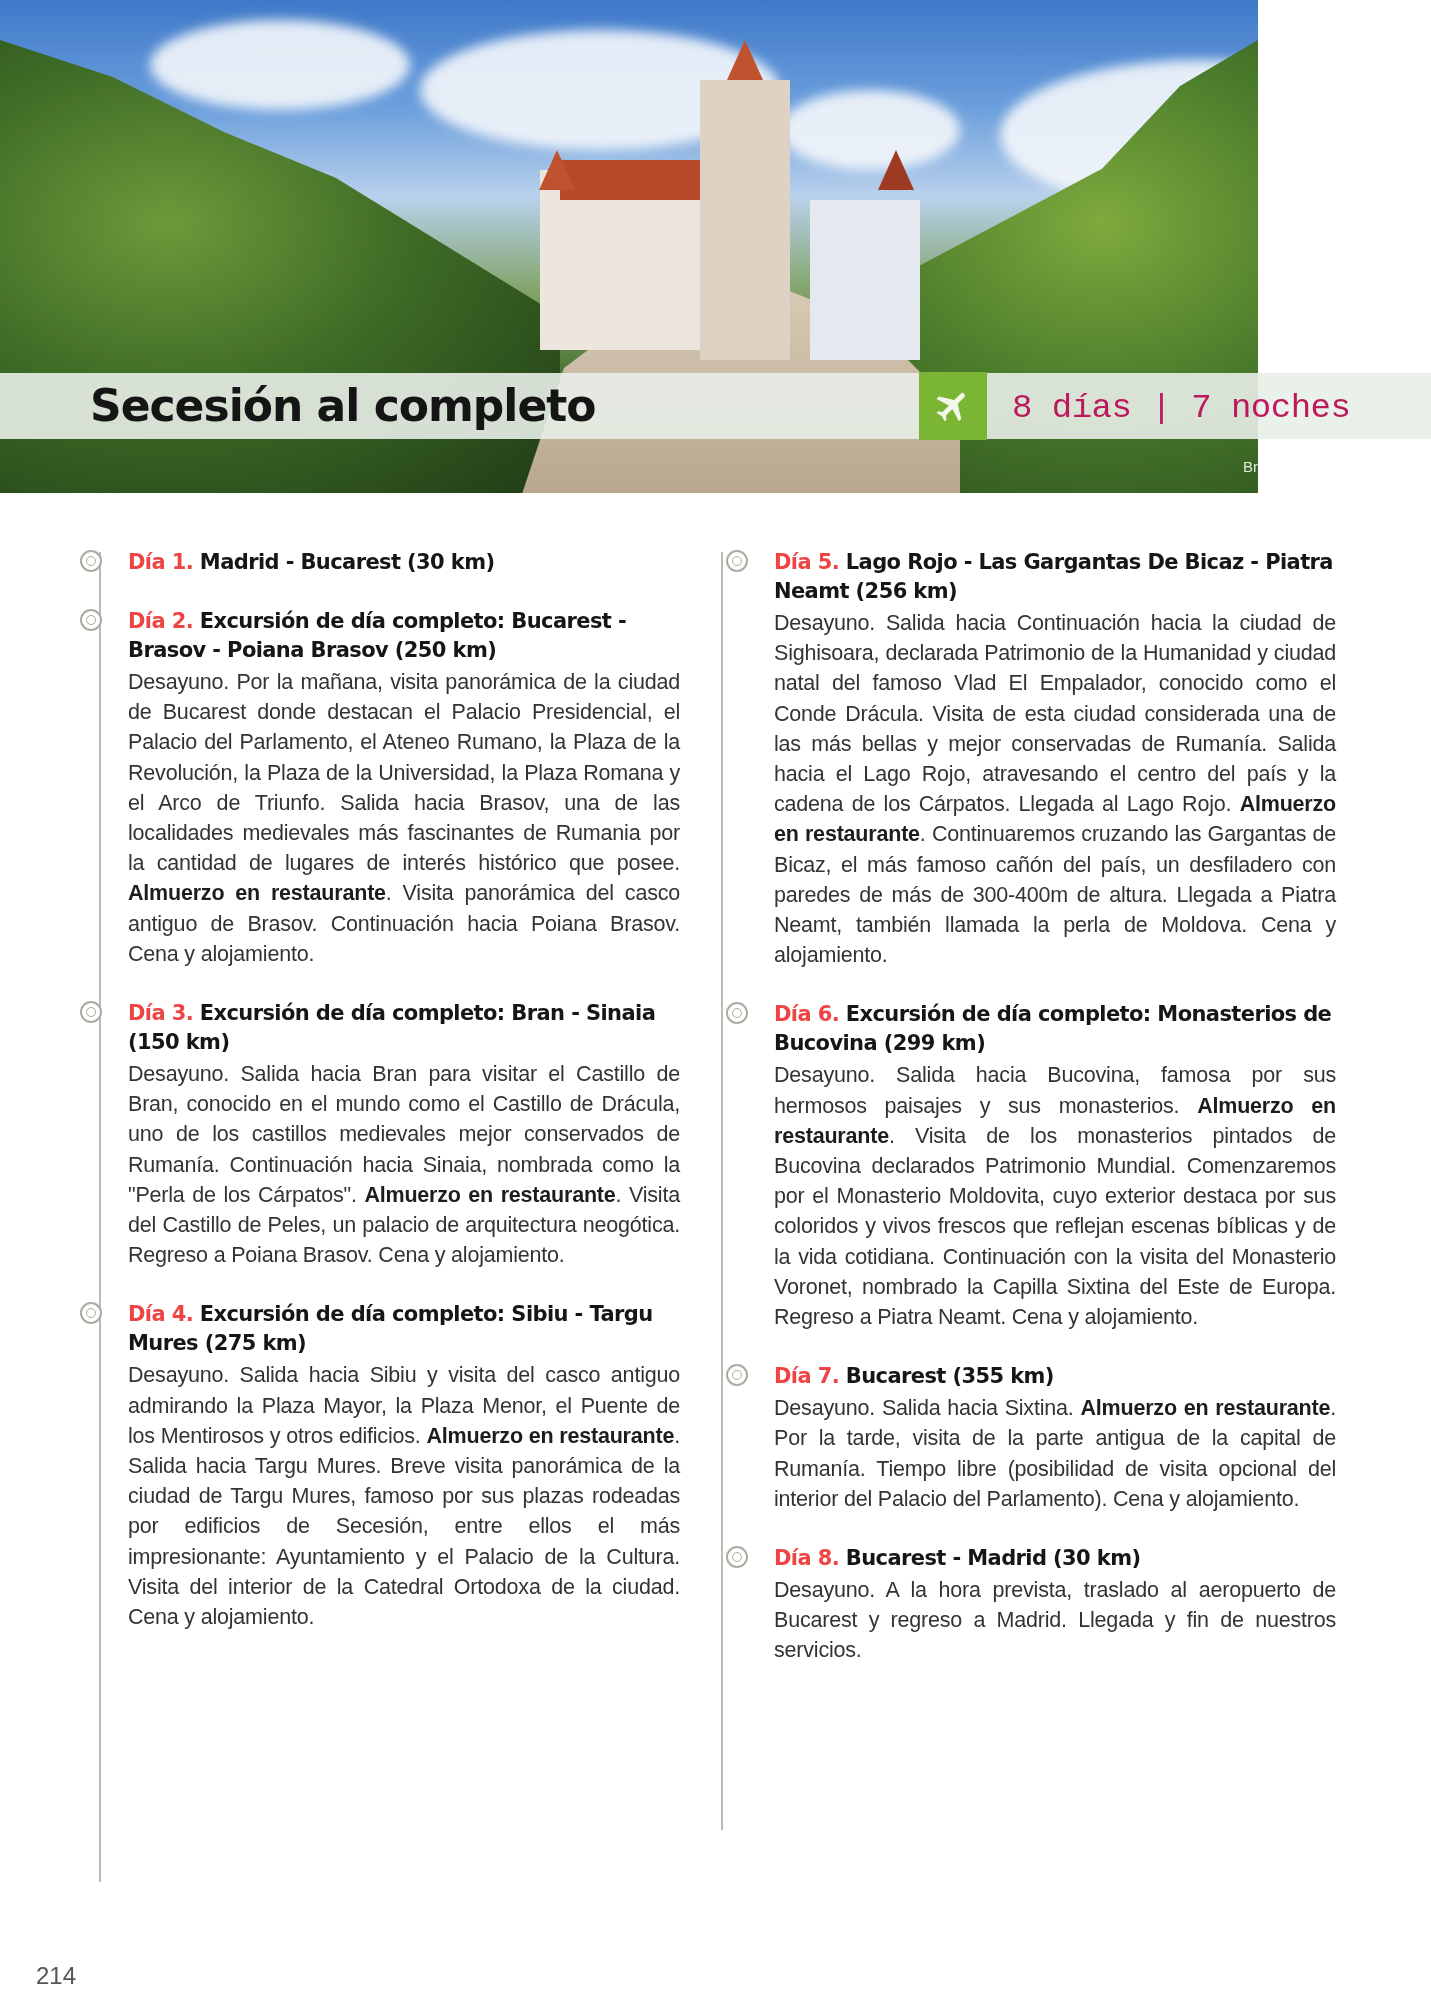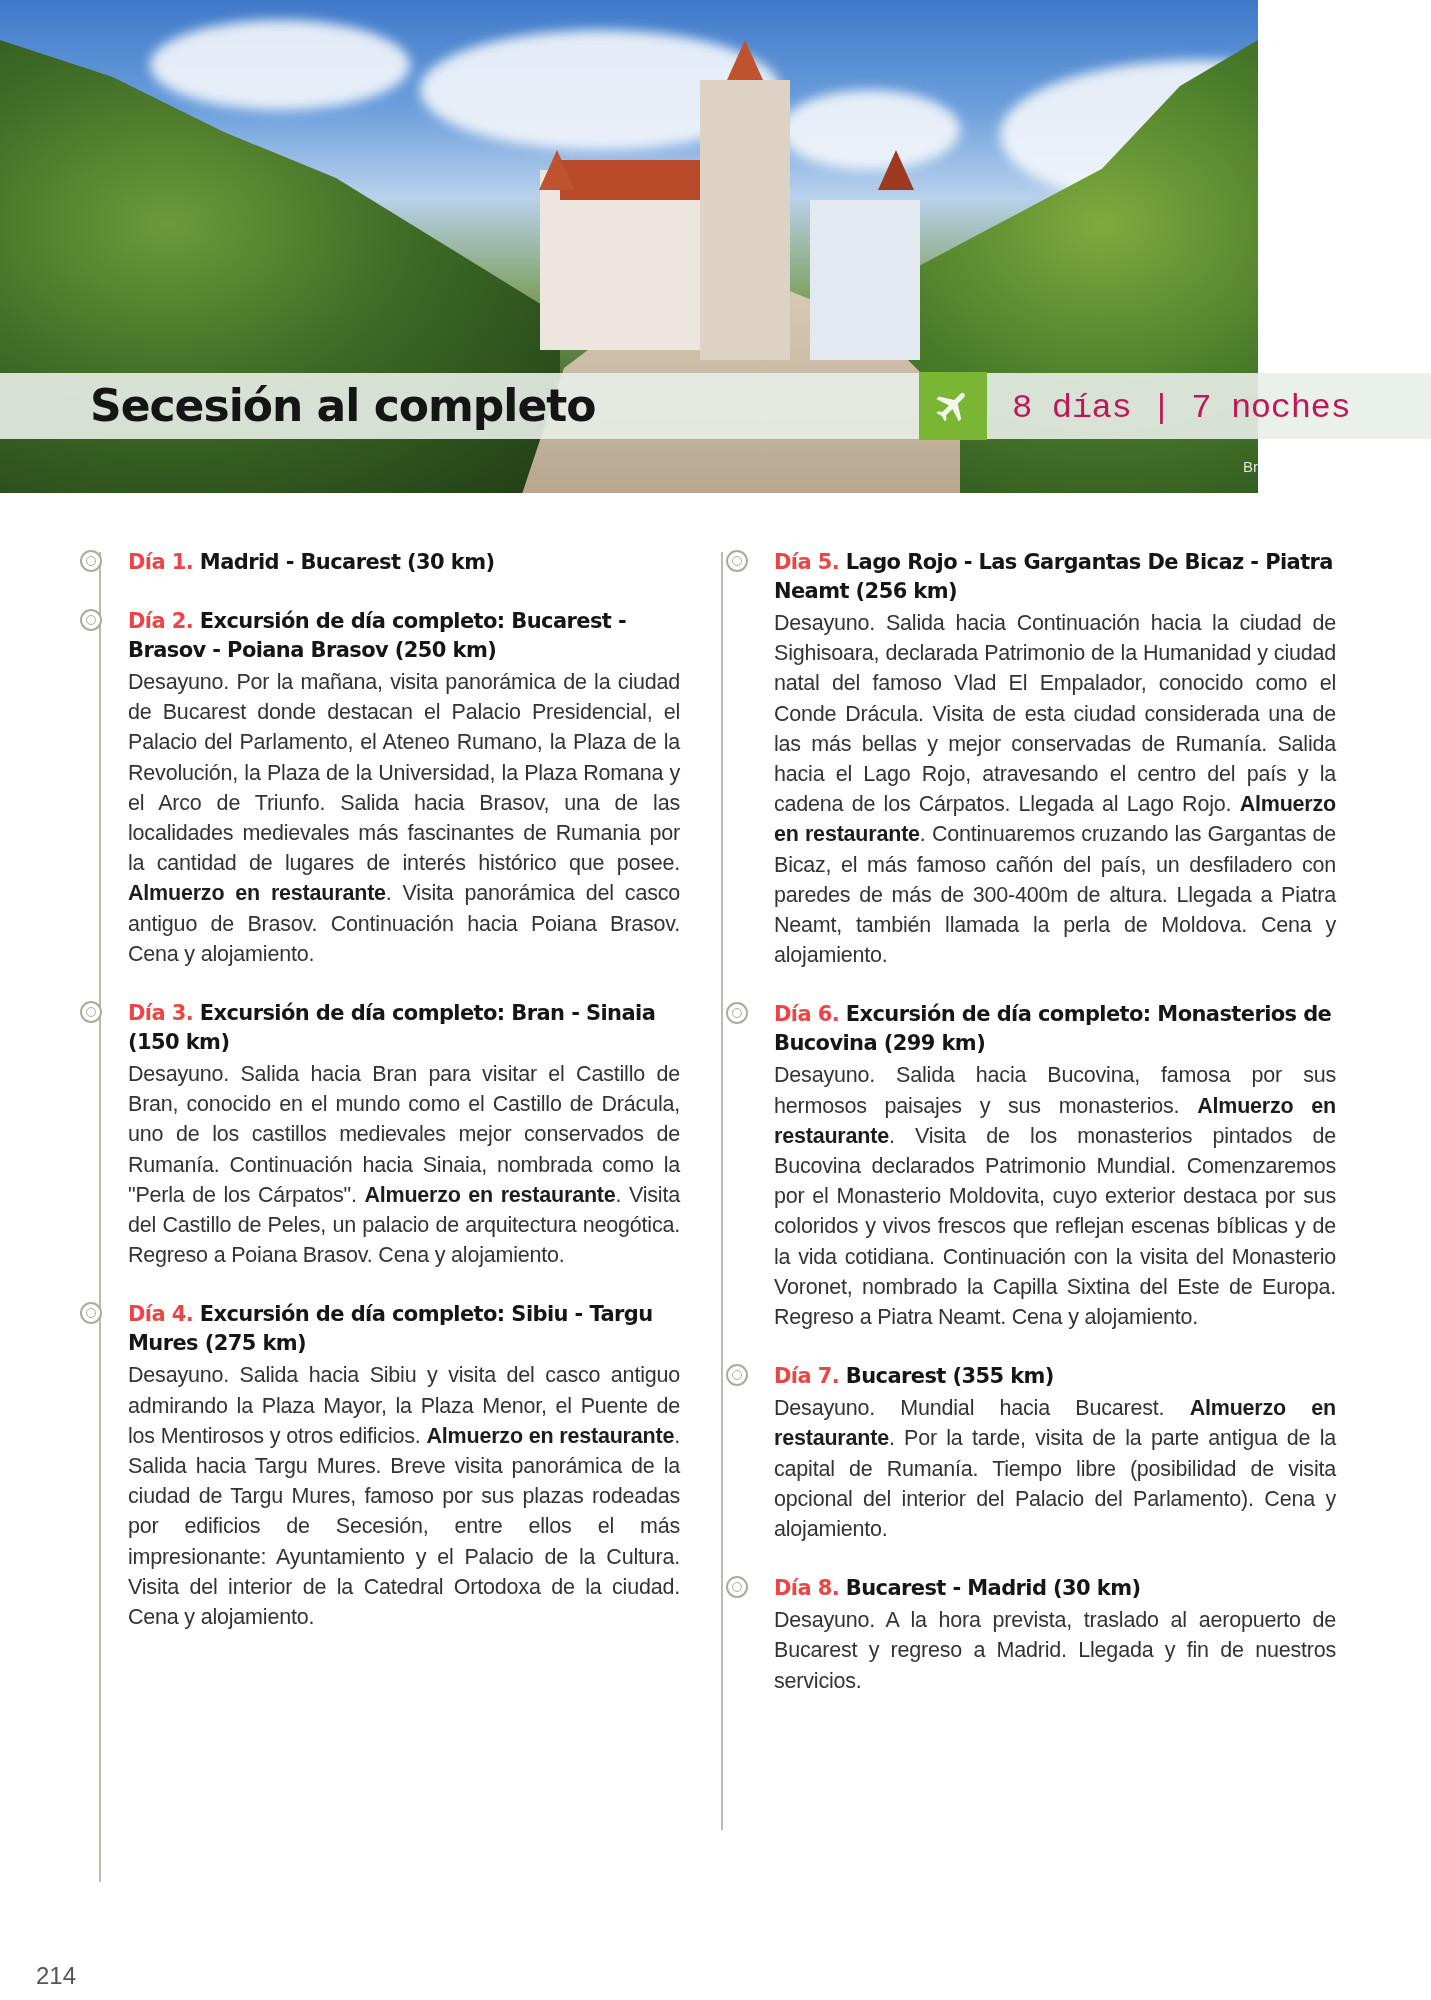--- a/index.html
+++ b/index.html
@@ -135,21 +135,21 @@
     <div class="day-body"><span>Desayuno. Salida hacia Continuación hacia la ciudad de Sighisoara, declarada Patrimonio de la Humanidad y ciudad natal del famoso Vlad El Empalador, conocido como el Conde Drácula. Visita de esta ciudad considerada una de las más bellas y mejor conservadas de Rumanía. Salida hacia el Lago Rojo, atravesando el centro del país y la cadena de los Cárpatos. Llegada al Lago Rojo. </span><b>Almuerzo en restaurante</b><span>. Continuaremos cruzando las Gargantas de Bicaz, el más famoso cañón del país, un desfiladero con paredes de más de 300-400m de altura. Llegada a Piatra Neamt, también llamada la perla de Moldova. Cena y alojamiento.</span></div>
   </div>
   <div class="day" style="margin-bottom:30px;">
     <span class="day-icon"></span>
     <div class="day-head"><span class="day-num">Día 6.</span> <span>Excursión de día completo: Monasterios de Bucovina (299 km)</span></div>
     <div class="day-body"><span>Desayuno. Salida hacia Bucovina, famosa por sus hermosos paisajes y sus monasterios. </span><b>Almuerzo en restaurante</b><span>. Visita de los monasterios pintados de Bucovina declarados Patrimonio Mundial. Comenzaremos por el Monasterio Moldovita, cuyo exterior destaca por sus coloridos y vivos frescos que reflejan escenas bíblicas y de la vida cotidiana. Continuación con la visita del Monasterio Voronet, nombrado la Capilla Sixtina del Este de Europa. Regreso a Piatra Neamt. Cena y alojamiento.</span></div>
   </div>
   <div class="day" style="margin-bottom:30px;">
     <span class="day-icon"></span>
     <div class="day-head"><span class="day-num">Día 7.</span> <span>Bucarest (355 km)</span></div>
-    <div class="day-body"><span>Desayuno. Mundial hacia Bucarest. </span><b>Almuerzo en restaurante</b><span>. Por la tarde, visita de la parte antigua de la capital de Rumanía. Tiempo libre (posibilidad de visita opcional del interior del Palacio del Parlamento). Cena y alojamiento.</span></div>
+    <div class="day-body"><span>Desayuno. Salida hacia Sixtina. </span><b>Almuerzo en restaurante</b><span>. Por la tarde, visita de la parte antigua de la capital de Rumanía. Tiempo libre (posibilidad de visita opcional del interior del Palacio del Parlamento). Cena y alojamiento.</span></div>
   </div>
   <div class="day">
     <span class="day-icon"></span>
     <div class="day-head"><span class="day-num">Día 8.</span> <span>Bucarest - Madrid (30 km)</span></div>
     <div class="day-body"><span>Desayuno. A la hora prevista, traslado al aeropuerto de Bucarest y regreso a Madrid. Llegada y fin de nuestros servicios.</span></div>
   </div>
 </div>
 
 <div class="page-number">214</div>
 

